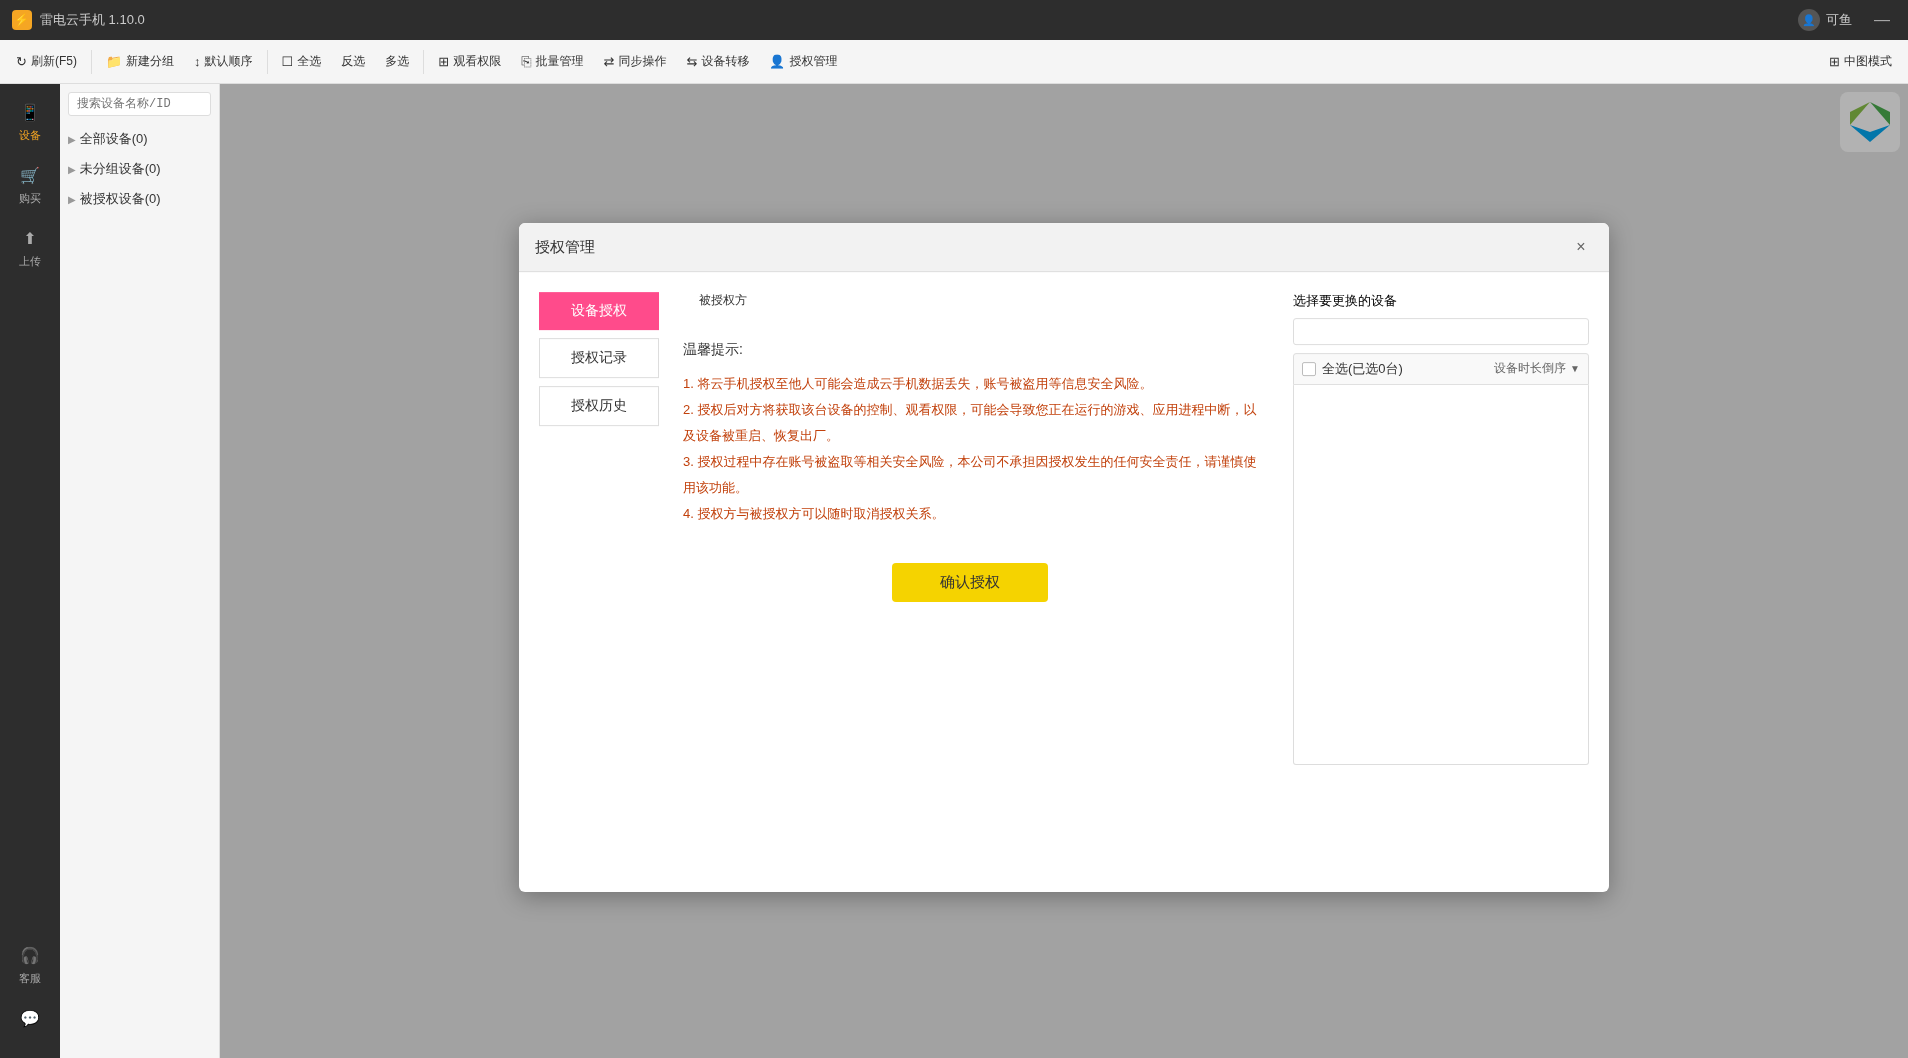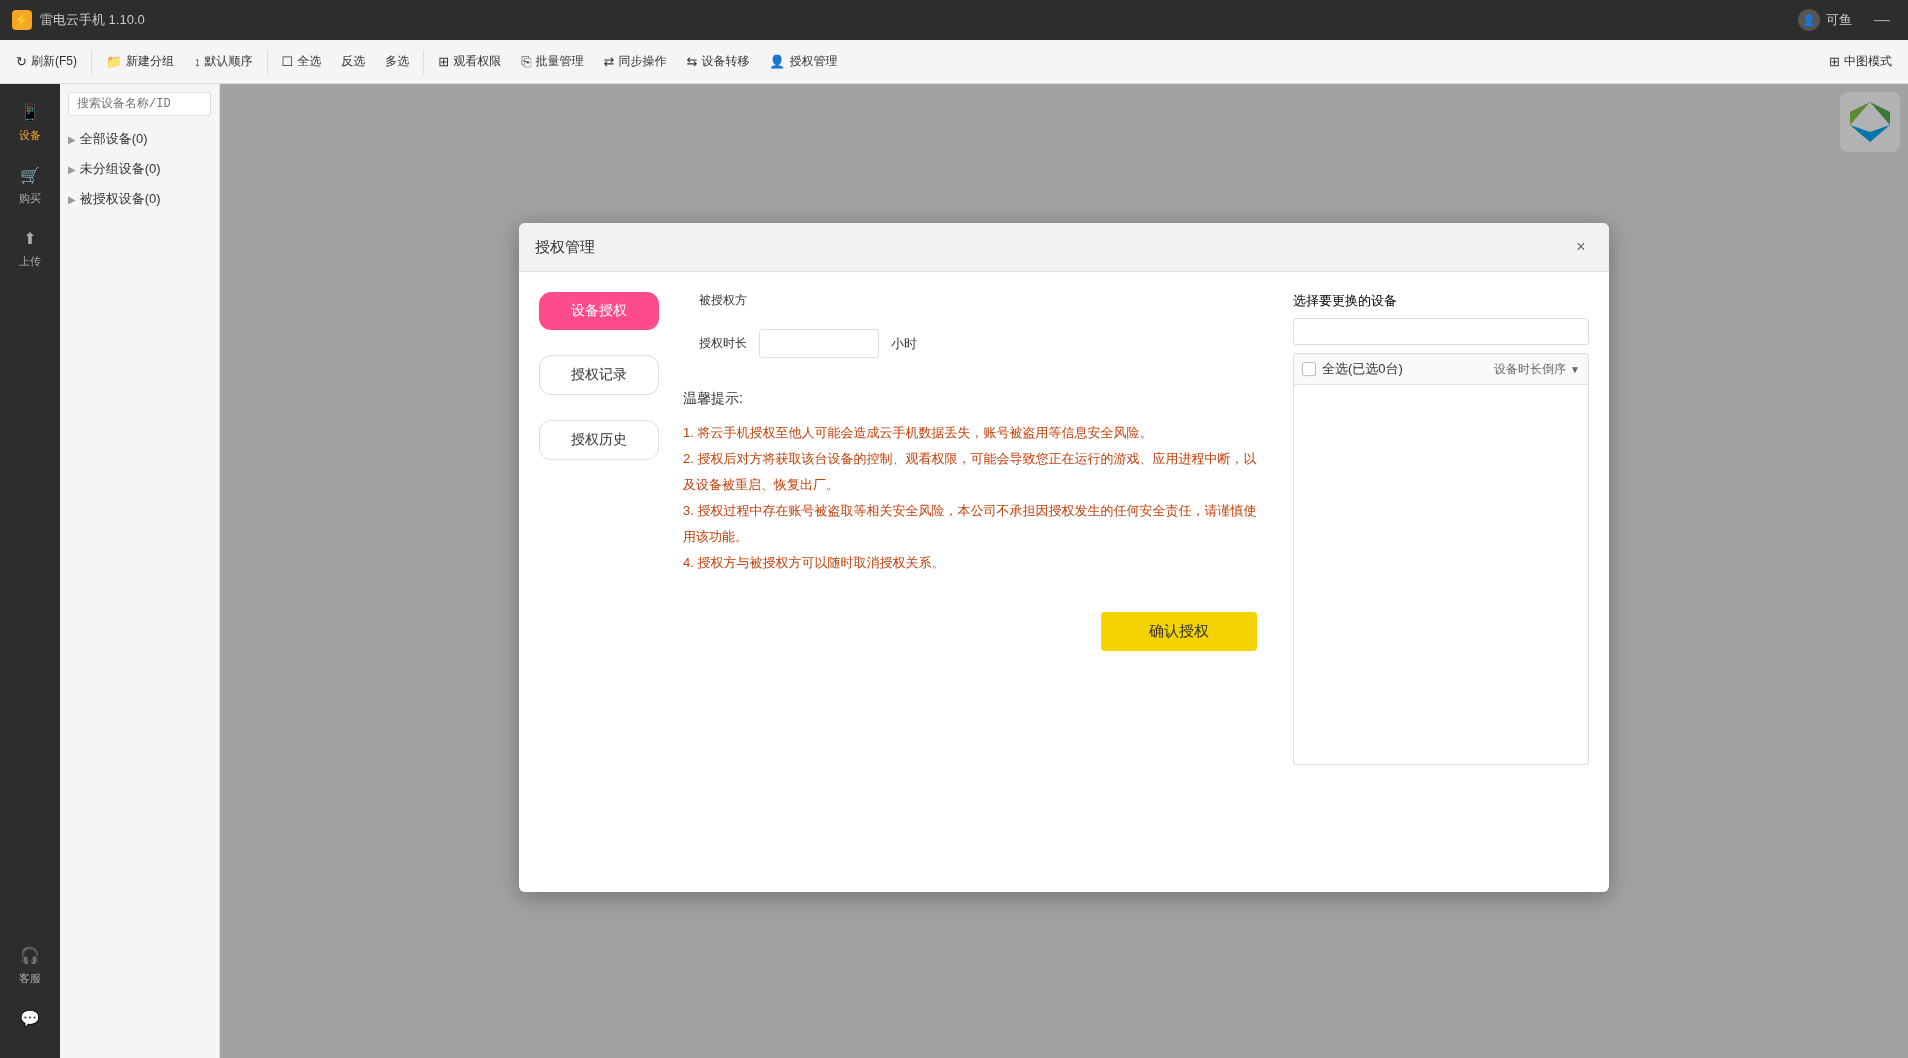--- a/index.html
+++ b/index.html
@@ -189,24 +189,24 @@
     .modal-nav {
       width: 120px;
       flex-shrink: 0;
     }
     .modal-nav-btn {
       display: block;
       width: 100%;
       padding: 10px 0;
       text-align: center;
       border: none;
-      border-radius: 12px;
+      border-radius: 0;
       cursor: pointer;
       font-size: 14px;
-      margin-bottom: 25px;
+      margin-bottom: 8px;
     }
     .modal-nav-btn.active {
       background: #ff4b8b;
       color: white;
     }
     .modal-nav-btn.inactive {
       background: white;
       color: #333;
       border: 1px solid #ddd;
     }
@@ -265,21 +265,21 @@
       width: 100%;
       padding: 5px 8px;
       border: 1px solid #ddd;
       border-radius: 3px;
       font-size: 13px;
       outline: none;
       margin-bottom: 8px;
     }
     .device-list-header {
       display: flex;
-      align-items: center;
+      align-items: flex-start;
       justify-content: space-between;
       padding: 6px 8px;
       background: #f9f9f9;
       border: 1px solid #ddd;
       border-radius: 3px 3px 0 0;
     }
     .device-list-header-left {
       display: flex; align-items: center; gap: 6px; color: #333; font-size: 13px;
     }
     .device-list-header-right {
@@ -290,21 +290,21 @@
       border-top: none;
       border-radius: 0 0 3px 3px;
       min-height: 380px;
       background: white;
     }
     .sort-arrow { font-size: 10px; }
 
     
     .confirm-btn-row {
       display: flex;
-      justify-content: flex-end;
+      justify-content: center;
       margin-top: 24px;
     }
     .confirm-btn {
       background: #f5d300;
       border: none;
       border-radius: 4px;
       padding: 10px 48px;
       font-size: 15px;
       color: #333;
       cursor: pointer;
@@ -458,25 +458,20 @@
 
         <div class="modal-nav">
           <button class="modal-nav-btn active">设备授权</button>
           <button class="modal-nav-btn inactive">授权记录</button>
           <button class="modal-nav-btn inactive">授权历史</button>
         </div>
 
         <div class="modal-form">
           <div class="form-row">
             <label class="form-label">被授权方</label>
-          </div>
-          <div class="form-row">
-            <label class="form-label">授权时长</label>
-            <input class="form-input form-input-small" type="text" style="">
-            <span class="form-unit">小时</span>
           </div>
 
           <div class="notice-area">
             <div class="notice-title">温馨提示:</div>
             <div class="notice-item">1. 将云手机授权至他人可能会造成云手机数据丢失，账号被盗用等信息安全风险。</div>
             <div class="notice-item">2. 授权后对方将获取该台设备的控制、观看权限，可能会导致您正在运行的游戏、应用进程中断，以及设备被重启、恢复出厂。</div>
             <div class="notice-item">3. 授权过程中存在账号被盗取等相关安全风险，本公司不承担因授权发生的任何安全责任，请谨慎使用该功能。</div>
             <div class="notice-item">4. 授权方与被授权方可以随时取消授权关系。</div>
           </div>
 

